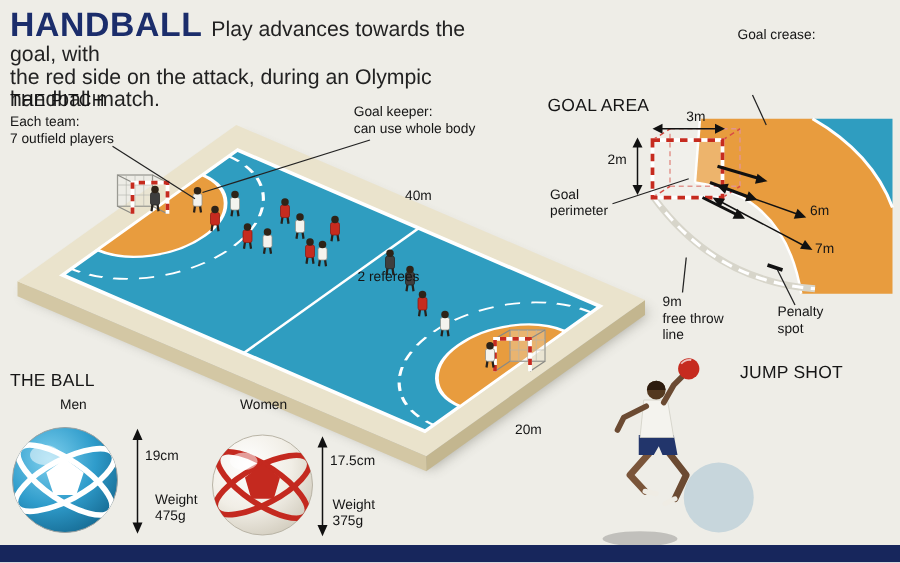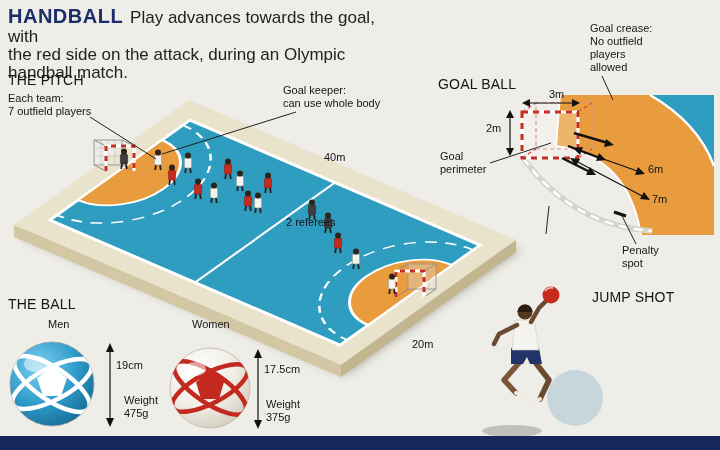--- a/index.html
+++ b/index.html
@@ -3,21 +3,21 @@
 <meta charset="utf-8">
 <style>
   html,body{margin:0;padding:0}
   .stage{position:relative;width:720px;height:450px;background:#eeede7;overflow:hidden;
          font-family:"Liberation Sans","DejaVu Sans",sans-serif;color:#151515}
   .abs{position:absolute}
   .b{font-weight:normal}
   .pre{white-space:pre-line}
   .t12{font-size:14px;line-height:14px;letter-spacing:.2px}
   .t11{font-size:11px;line-height:13px}
-  .title{font-size:20px;font-weight:bold;letter-spacing:.5px;color:#1b2d6b}
+  .title{font-size:27px;font-weight:bold;letter-spacing:.5px;color:#1b2d6b}
   .intro{font-size:17px;line-height:13.5px;color:#222;margin-left:7px;white-space:pre-line}
   .footer{position:absolute;left:0;bottom:0;width:720px;height:14px;background:#17265c}
   svg.layer{position:absolute;left:0;top:0}
 </style>
 </head>
 <body>
 
 <div class="stage">
 
   <svg class="layer" width="720" height="450" viewBox="0 0 720 450">
@@ -219,33 +219,33 @@
     <div class="t11">7 outfield players</div>
   </div>
   <div class="abs" style="left:283px;top:84px">
     <div class="t11 b">Goal keeper:</div>
     <div class="t11">can use whole body</div>
   </div>
   <div class="abs t11 b" style="left:324px;top:151px">40m</div>
   <div class="abs t11 b" style="left:412px;top:338px">20m</div>
   <div class="abs t11 b" style="left:286px;top:216px">2 referees</div>
 
-  <div class="abs t12 b" style="left:438px;top:77px">GOAL BALL</div>
+  <div class="abs t12 b" style="left:438px;top:77px">GOAL AREA</div>
   <div class="abs" style="left:590px;top:22px;width:84px">
     <div class="t11 b">Goal crease:</div>
-    <div class="t11 pre">No outfield
-players
-allowed</div>
   </div>
   <div class="abs t11 b" style="left:549px;top:88px">3m</div>
   <div class="abs t11 b" style="left:486px;top:122px">2m</div>
   <div class="abs t11 b pre" style="left:440px;top:150px">Goal
 perimeter</div>
   <div class="abs t11 b" style="left:648px;top:163px">6m</div>
   <div class="abs t11 b" style="left:652px;top:193px">7m</div>
+  <div class="abs t11 b pre" style="left:530px;top:236px">9m
+free throw
+line</div>
   <div class="abs t11 b pre" style="left:622px;top:244px">Penalty
 spot</div>
 
   <div class="abs t12 b" style="left:8px;top:297px">THE BALL</div>
   <div class="abs t11 b" style="left:48px;top:318px">Men</div>
   <div class="abs t11 b" style="left:192px;top:318px">Women</div>
   <div class="abs t11 b" style="left:116px;top:359px">19cm</div>
   <div class="abs" style="left:124px;top:394px">
     <div class="t11 b">Weight</div>
     <div class="t11 b">475g</div>

